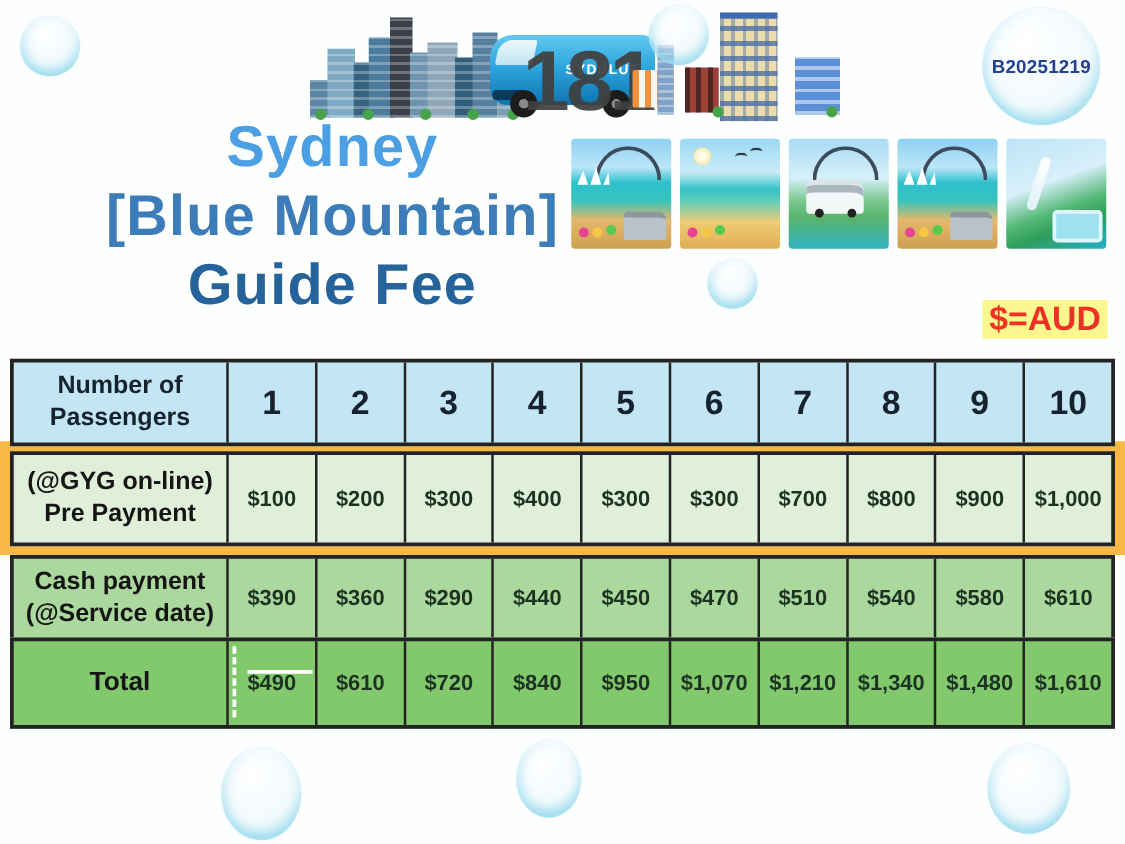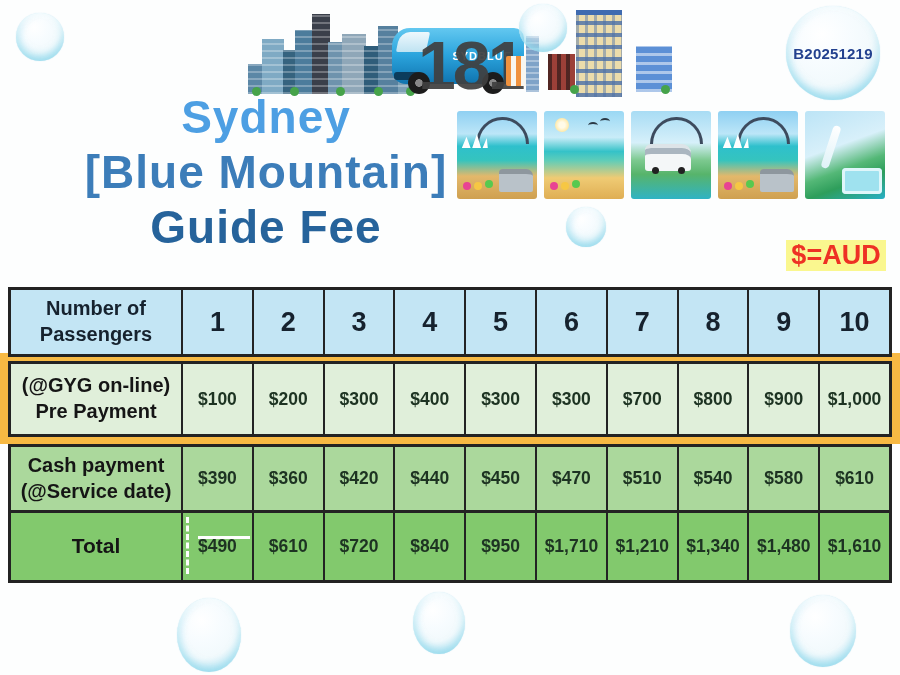--- a/index.html
+++ b/index.html
@@ -279,21 +279,21 @@
         <span>Cash payment</span>
         <span>(@Service date)</span>
       </div>
       <div class="cell">
         <span>$390</span>
       </div>
       <div class="cell">
         <span>$360</span>
       </div>
       <div class="cell">
-        <span>$420</span>
+        <span>$290</span>
       </div>
       <div class="cell">
         <span>$440</span>
       </div>
       <div class="cell">
         <span>$450</span>
       </div>
       <div class="cell">
         <span>$470</span>
       </div>
@@ -323,21 +323,21 @@
       <div class="cell">
         <span>$720</span>
       </div>
       <div class="cell">
         <span>$840</span>
       </div>
       <div class="cell">
         <span>$950</span>
       </div>
       <div class="cell">
-        <span>$1,710</span>
+        <span>$1,070</span>
       </div>
       <div class="cell">
         <span>$1,210</span>
       </div>
       <div class="cell">
         <span>$1,340</span>
       </div>
       <div class="cell">
         <span>$1,480</span>
       </div>

